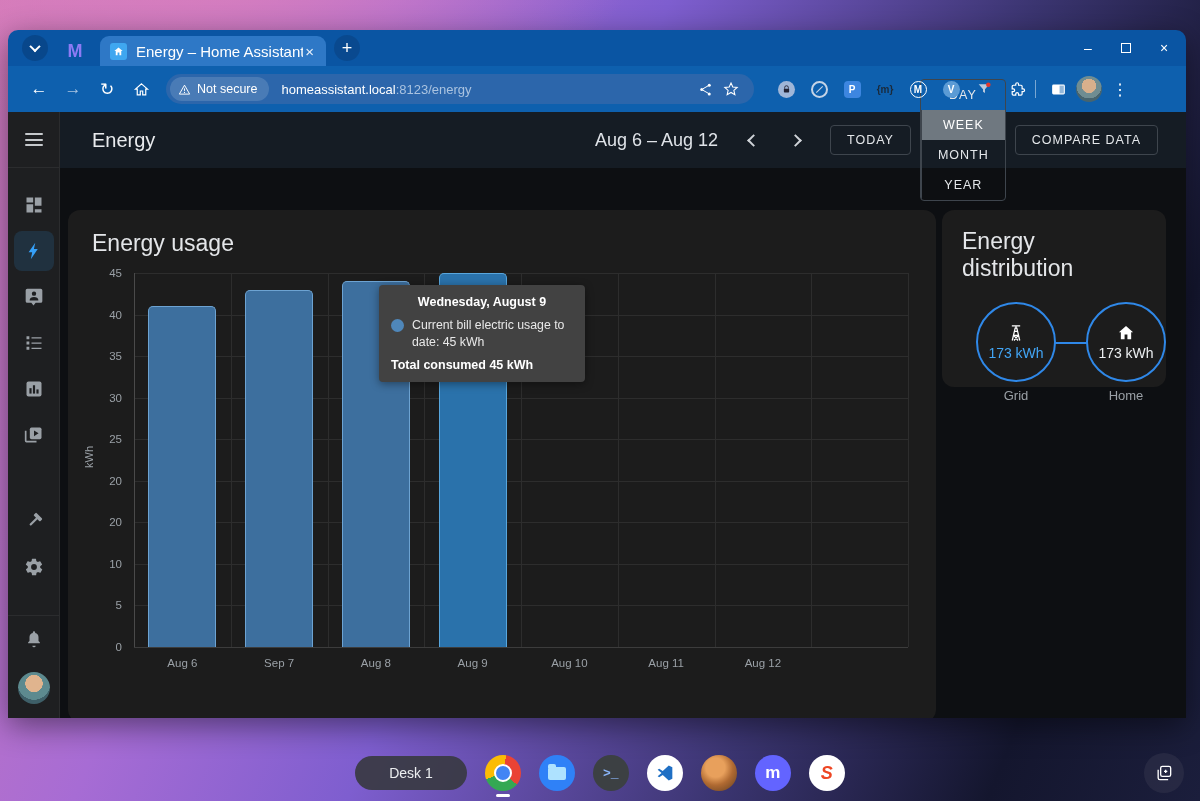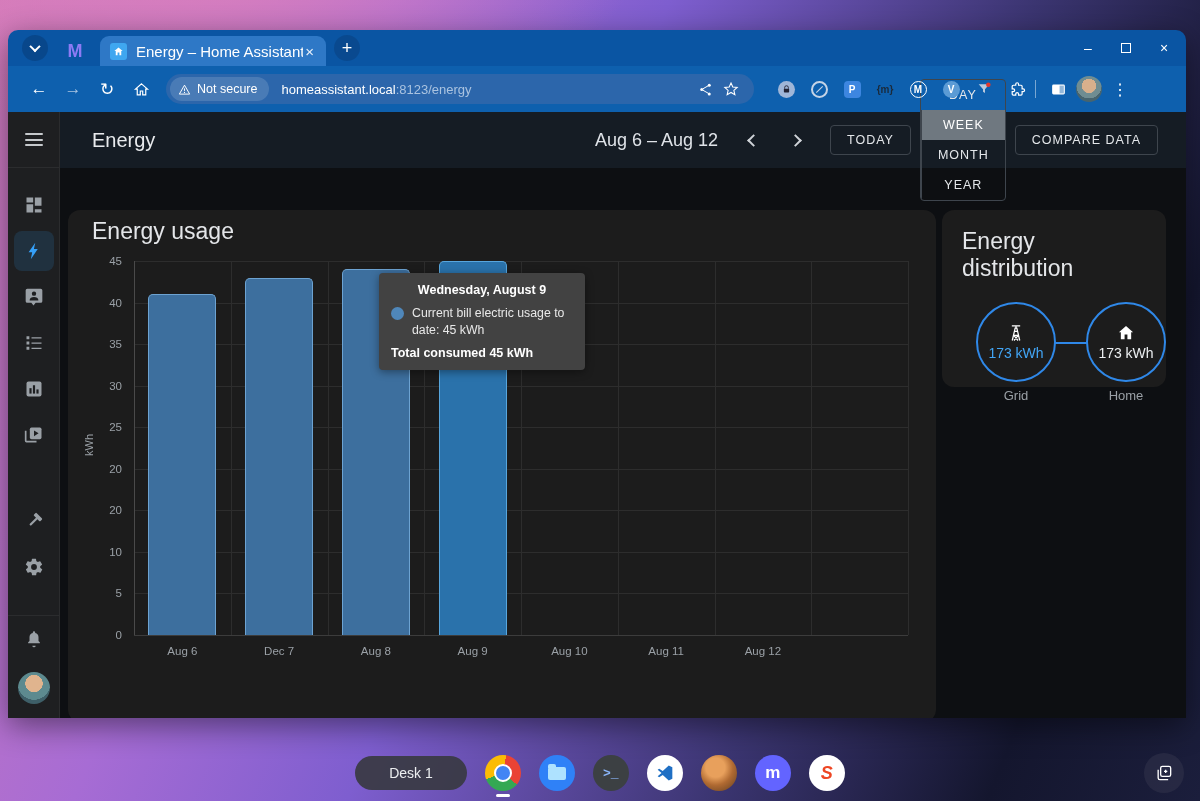--- a/index.html
+++ b/index.html
@@ -84,21 +84,21 @@
   .btn-group .hbtn { border:none; border-radius:0; border-left:1px solid #3e454d; }
   .btn-group .hbtn:first-child { border-left:none; }
   .btn-group .hbtn.selected { background:var(--week-selected-bg); color:#fff; }
 
   .ha-content { flex:1; display:flex; gap:6px; padding:10px 20px 0 8px; overflow:hidden; }
   .col-left { flex:1; display:flex; flex-direction:column; gap:8px; min-width:0; }
   .col-right { width:224px; flex:none; }
   .card { background:var(--ha-card); border-radius:12px; }
   .card-title { font-size:23px; color:#e4e6e9; font-weight:400; }
 
-  .usage-card { height:512px; padding:8px 18px 10px 24px; flex:none; }
+  .usage-card { height:512px; padding:20px 18px 10px 24px; flex:none; }
   .chart { position:relative; height:396px; margin-top:16px; }
   .unit-label { position:absolute; left:-14px; top:45%; transform:rotate(-90deg); font-size:11px; color:#9aa0a6; }
   .yticks { position:absolute; left:0; top:0; bottom:22px; width:36px; }
   .ytick { position:absolute; right:6px; transform:translateY(-50%); font-size:11.5px; color:#9aa0a6; }
   .plot { position:absolute; left:42px; right:10px; top:0; bottom:22px; }
   .hgrid { position:absolute; left:0; right:0; height:1px; background:#2d2d2d; }
   .hgrid.zero { background:#3c3c3c; }
   .vgrid { position:absolute; top:0; bottom:0; width:1px; background:#2d2d2d; }
   .vgrid.axis { background:#4a4a4a; }
   .bar { position:absolute; bottom:0; width:68px; background:var(--bar-fill); border:1.5px solid var(--bar-border);
@@ -409,21 +409,21 @@
                   <div class="vgrid" style="left: 75%;"></div>
                   <div class="vgrid" style="left: 87.5%;"></div>
                   <div class="vgrid" style="left: 100%;"></div>
                   <div class="bar" style="left: calc(6.25% - 34px); height: 91.1111%;"></div>
                   <div class="bar" style="left: calc(18.75% - 34px); height: 95.5556%;"></div>
                   <div class="bar" style="left: calc(31.25% - 34px); height: 97.7778%;"></div>
                   <div class="bar hovered" style="left: calc(43.75% - 34px); height: 100%;"></div>
                 </div>
               <div class="xlabels">
                   <div class="xtick" style="left: 6.25%;">Aug 6</div>
-                  <div class="xtick" style="left: 18.75%;">Dec 7</div>
+                  <div class="xtick" style="left: 18.75%;">Sep 7</div>
                   <div class="xtick" style="left: 31.25%;">Aug 8</div>
                   <div class="xtick" style="left: 43.75%;">Aug 9</div>
                   <div class="xtick" style="left: 56.25%;">Aug 10</div>
                   <div class="xtick" style="left: 68.75%;">Aug 11</div>
                   <div class="xtick" style="left: 81.25%;">Aug 12</div>
                 </div>
             </div>
           </div>
 
           <div class="card sources-card">

